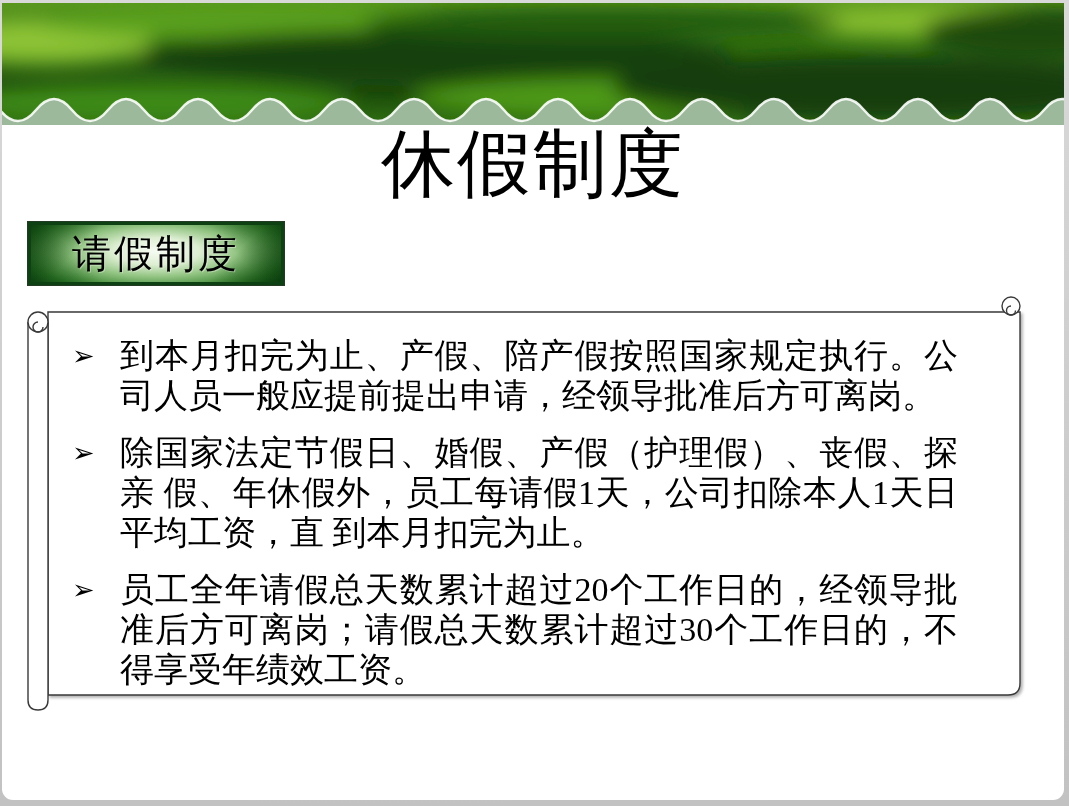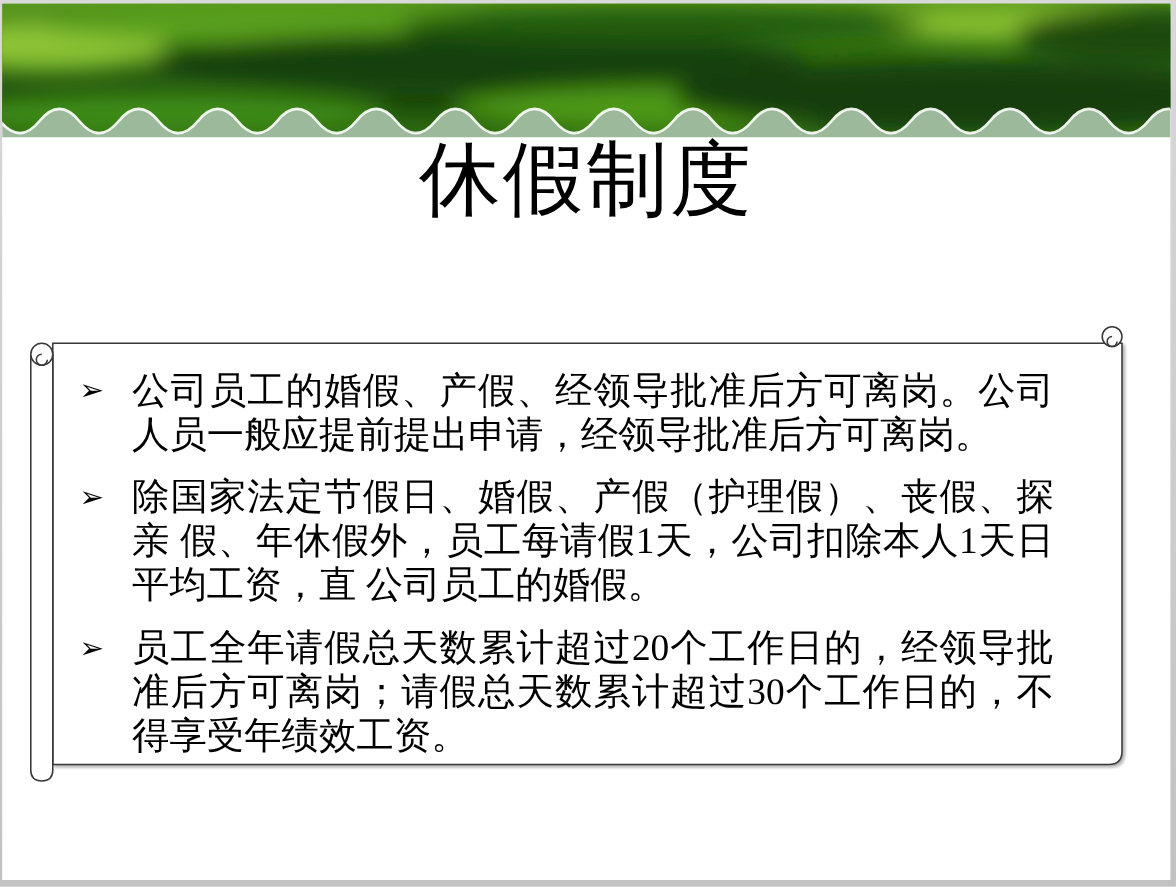--- a/index.html
+++ b/index.html
@@ -12,20 +12,21 @@
   .frame{
     width:1069px;height:806px;
     padding:3px 5px 6px 2px;
     box-sizing:border-box;
     background:linear-gradient(180deg,#d9d9d9 0%,#c2c2c2 100%);
   }
   .slide{
     position:relative;
     width:1062px;height:797px;
     background:#ffffff;
+    border-radius:11px;
   }
   
   .banner{
     position:absolute;top:0;left:0;
     width:1062px;height:122px;
   }
   .banner svg{display:block;}
   
   .title{
     position:absolute;top:122px;left:0;
@@ -145,20 +146,23 @@
             q18,22 36,0 q18,-22 36,0 q18,22 36,0 q18,-22 36,0
             q18,22 36,0 q18,-22 36,0 q18,22 36,0 q18,-22 36,0
             q18,22 36,0 q18,-22 36,0 q18,22 36,0 q18,-22 36,0
             q18,22 36,0 q18,-22 36,0 q18,22 36,0 q18,-22 36,0
             q18,22 36,0 q18,-22 36,0" fill="none" stroke="#ffffff" stroke-width="2.5" opacity="0.9"></path>
       </svg>
     </div>
 
     <div class="title">休假制度</div>
 
+    <div class="section-btn">
+      <span class="lbl">请假制度</span>
+    </div>
 
     <div class="scroll-wrap">
       <svg width="1010" height="424" viewBox="0 0 1010 424">
         <g stroke="#3a3a3a" stroke-width="1.4" fill="#ffffff">
 
           <path d="M22,16 H994 V387 Q994,399 982,399 H22 Z" style="filter:drop-shadow(2.5px 2.5px 1.5px rgba(110,110,110,0.55))"></path>
 
           <circle cx="985" cy="10" r="9"></circle>
           <path d="M985,10 a4.5,4.5 0 1 0 4.5,4.5" fill="none"></path>
 
@@ -166,25 +170,25 @@
 
           <circle cx="12" cy="26" r="10"></circle>
           <path d="M12,26 a5,5 0 1 0 5,5" fill="none"></path>
         </g>
       </svg>
     </div>
 
     <ul class="bullets">
       <li class="bullet">
         <span class="marker">➢</span>
-        <span class="btext">公司员工的婚假、产假、经领导批准后方可离岗。公司人员一般应提前提出申请，经领导批准后方可离岗。</span>
+        <span class="btext">到本月扣完为止、产假、陪产假按照国家规定执行。公司人员一般应提前提出申请，经领导批准后方可离岗。</span>
       </li>
       <li class="bullet">
         <span class="marker">➢</span>
-        <span class="btext">除国家法定节假日、婚假、产假（护理假）、丧假、探亲 假、年休假外，员工每请假1天，公司扣除本人1天日平均工资，直 公司员工的婚假。</span>
+        <span class="btext">除国家法定节假日、婚假、产假（护理假）、丧假、探亲 假、年休假外，员工每请假1天，公司扣除本人1天日平均工资，直 到本月扣完为止。</span>
       </li>
       <li class="bullet">
         <span class="marker">➢</span>
         <span class="btext">员工全年请假总天数累计超过20个工作日的，经领导批准后方可离岗；请假总天数累计超过30个工作日的，不得享受年绩效工资。</span>
       </li>
     </ul>
 
   </div>
 </div>
 

